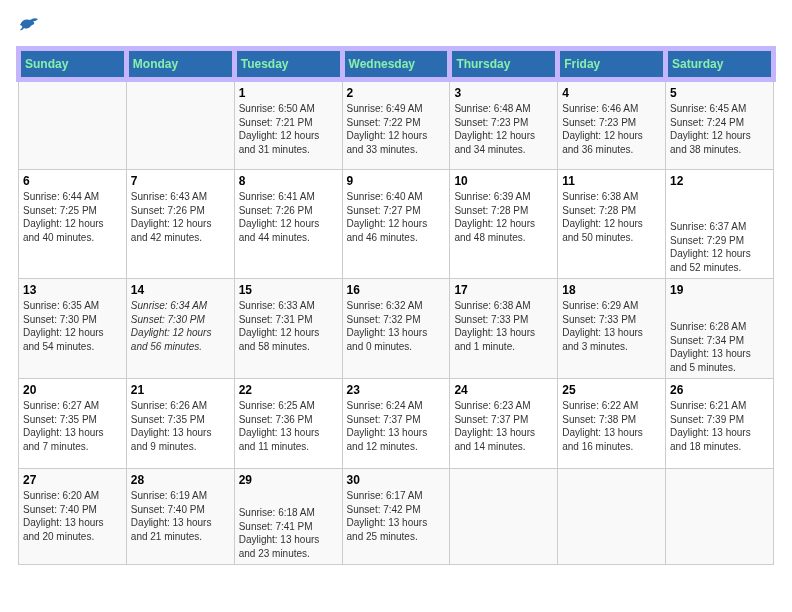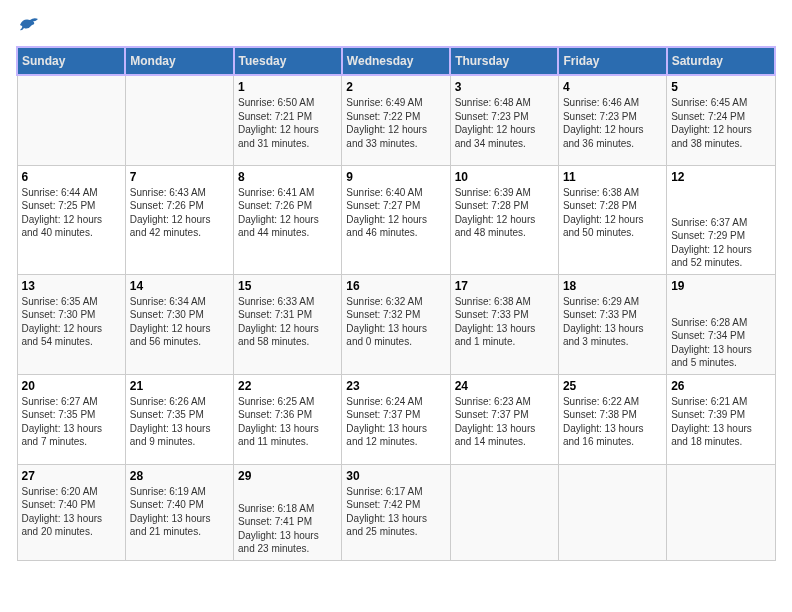--- a/index.html
+++ b/index.html
@@ -33,26 +33,26 @@
       font-size: 14px;
       color: #555;
     }
     .calendar-table {
       width: 100%;
       border-collapse: collapse;
       font-size: 11px;
     }
     .calendar-table thead tr th {
       background-color: #2b6cb0;
-      color: #e5e5e5;
+      color: #86efac;
       padding: 6px 4px;
       text-align: left;
       font-size: 12px;
       font-weight: bold;
-      border: 2px solid #c4b5fd;
+      border: 5px solid #c4b5fd;
     }
     .calendar-table tbody tr td {
       border: 1px solid #ccc;
       vertical-align: top;
       padding: 4px 4px;
       width: calc(100% / 7);
       min-height: 80px;
       height: 90px;
     }
     .calendar-table tbody tr:nth-child(odd) td {
@@ -203,21 +203,21 @@
       <tr>
         <td>
           <span class="day-number">13</span>
           <div class="day-info" style="white-space: pre-line;">Sunrise: 6:35 AM
 Sunset: 7:30 PM
 Daylight: 12 hours
 and 54 minutes.</div>
         </td>
         <td>
           <span class="day-number">14</span>
-          <div class="day-info" style="white-space: pre-line;">Sunrise: 6:34 AM
+          <div class="day-info" style="white-space: pre-line; font-style: italic;">Sunrise: 6:34 AM
 Sunset: 7:30 PM
 Daylight: 12 hours
 and 56 minutes.</div>
         </td>
         <td>
           <span class="day-number">15</span>
           <div class="day-info" style="white-space: pre-line;">Sunrise: 6:33 AM
 Sunset: 7:31 PM
 Daylight: 12 hours
 and 58 minutes.</div>

